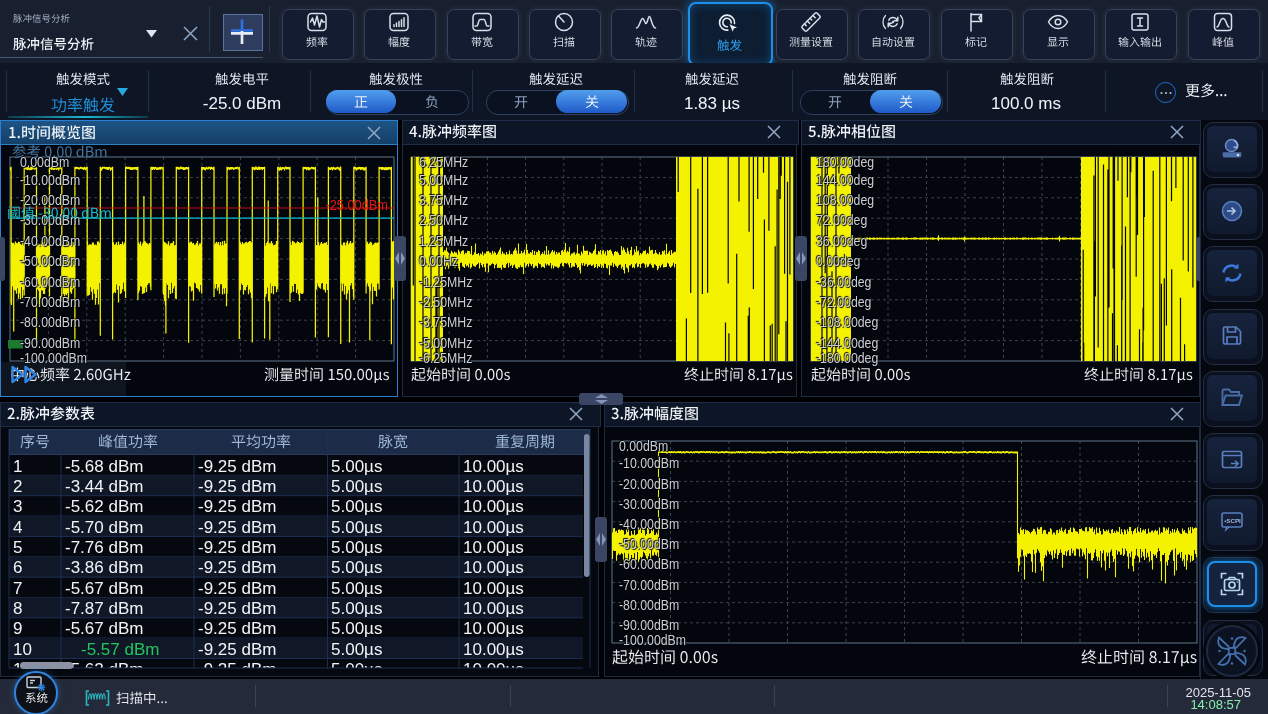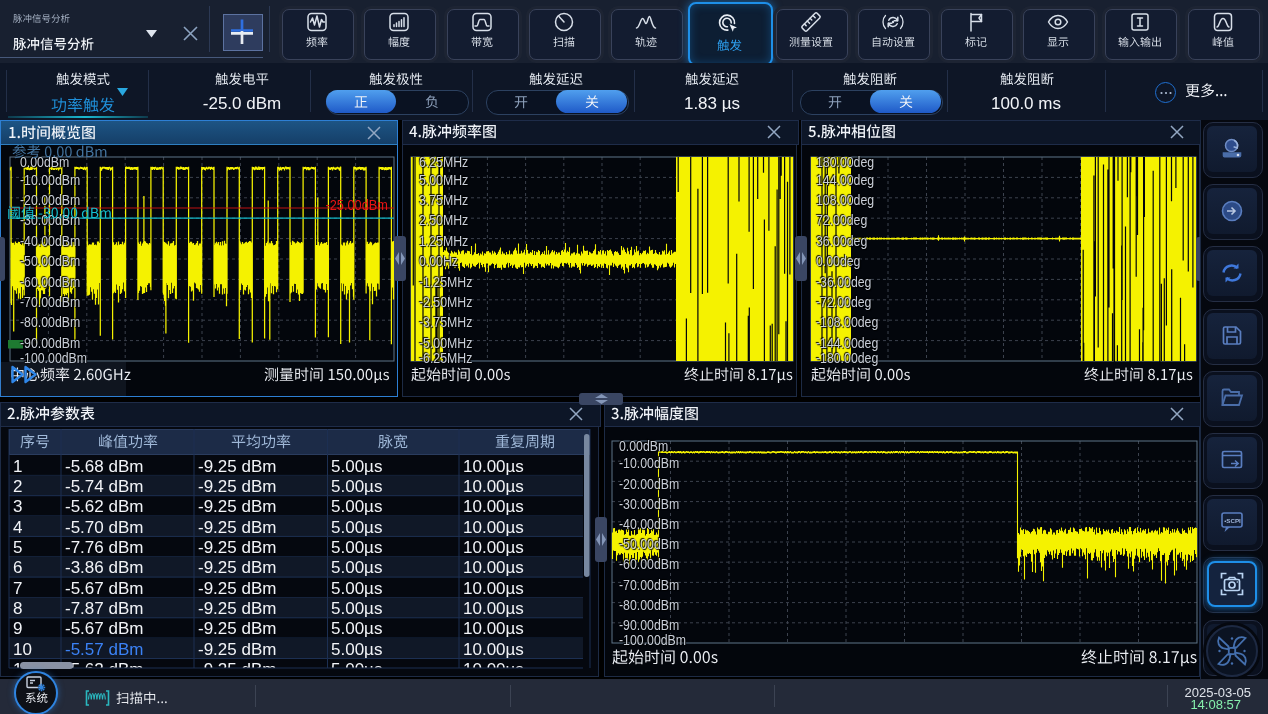--- a/index.html
+++ b/index.html
@@ -483,21 +483,21 @@
         <line x1="590.0" y1="429" x2="590.0" y2="668" stroke="#1c2f52" stroke-width="1"></line>
         <rect x="584" y="434" width="5.5" height="143" rx="2.7" fill="#7888a0"></rect>
       </svg>
     </div>
     <div style="position:absolute;top:456.5px;font:400 17.0px 'Liberation Sans',sans-serif;color:#f2f4f8;letter-spacing:0px;white-space:pre;line-height:20.1px;left:13.0px;transform-origin:left center;">1</div>
     <div style="position:absolute;top:456.5px;font:400 17.0px 'Liberation Sans',sans-serif;color:#f2f4f8;letter-spacing:0px;white-space:pre;line-height:20.1px;left:65.0px;transform-origin:left center;">-5.68 dBm</div>
     <div style="position:absolute;top:456.5px;font:400 17.0px 'Liberation Sans',sans-serif;color:#f2f4f8;letter-spacing:0px;white-space:pre;line-height:20.1px;left:198.0px;transform-origin:left center;">-9.25 dBm</div>
     <div style="position:absolute;top:456.5px;font:400 17.0px 'Liberation Sans',sans-serif;color:#f2f4f8;letter-spacing:0px;white-space:pre;line-height:20.1px;left:331.0px;transform-origin:left center;">5.00µs</div>
     <div style="position:absolute;top:456.5px;font:400 17.0px 'Liberation Sans',sans-serif;color:#f2f4f8;letter-spacing:0px;white-space:pre;line-height:20.1px;left:463.0px;transform-origin:left center;">10.00µs</div>
     <div style="position:absolute;top:476.9px;font:400 17.0px 'Liberation Sans',sans-serif;color:#f2f4f8;letter-spacing:0px;white-space:pre;line-height:20.1px;left:13.0px;transform-origin:left center;">2</div>
-    <div style="position:absolute;top:476.9px;font:400 17.0px 'Liberation Sans',sans-serif;color:#f2f4f8;letter-spacing:0px;white-space:pre;line-height:20.1px;left:65.0px;transform-origin:left center;">-5.74 dBm</div>
+    <div style="position:absolute;top:476.9px;font:400 17.0px 'Liberation Sans',sans-serif;color:#f2f4f8;letter-spacing:0px;white-space:pre;line-height:20.1px;left:65.0px;transform-origin:left center;">-3.44 dBm</div>
     <div style="position:absolute;top:476.9px;font:400 17.0px 'Liberation Sans',sans-serif;color:#f2f4f8;letter-spacing:0px;white-space:pre;line-height:20.1px;left:198.0px;transform-origin:left center;">-9.25 dBm</div>
     <div style="position:absolute;top:476.9px;font:400 17.0px 'Liberation Sans',sans-serif;color:#f2f4f8;letter-spacing:0px;white-space:pre;line-height:20.1px;left:331.0px;transform-origin:left center;">5.00µs</div>
     <div style="position:absolute;top:476.9px;font:400 17.0px 'Liberation Sans',sans-serif;color:#f2f4f8;letter-spacing:0px;white-space:pre;line-height:20.1px;left:463.0px;transform-origin:left center;">10.00µs</div>
     <div style="position:absolute;top:497.2px;font:400 17.0px 'Liberation Sans',sans-serif;color:#f2f4f8;letter-spacing:0px;white-space:pre;line-height:20.1px;left:13.0px;transform-origin:left center;">3</div>
     <div style="position:absolute;top:497.2px;font:400 17.0px 'Liberation Sans',sans-serif;color:#f2f4f8;letter-spacing:0px;white-space:pre;line-height:20.1px;left:65.0px;transform-origin:left center;">-5.62 dBm</div>
     <div style="position:absolute;top:497.2px;font:400 17.0px 'Liberation Sans',sans-serif;color:#f2f4f8;letter-spacing:0px;white-space:pre;line-height:20.1px;left:198.0px;transform-origin:left center;">-9.25 dBm</div>
     <div style="position:absolute;top:497.2px;font:400 17.0px 'Liberation Sans',sans-serif;color:#f2f4f8;letter-spacing:0px;white-space:pre;line-height:20.1px;left:331.0px;transform-origin:left center;">5.00µs</div>
     <div style="position:absolute;top:497.2px;font:400 17.0px 'Liberation Sans',sans-serif;color:#f2f4f8;letter-spacing:0px;white-space:pre;line-height:20.1px;left:463.0px;transform-origin:left center;">10.00µs</div>
     <div style="position:absolute;top:517.5px;font:400 17.0px 'Liberation Sans',sans-serif;color:#f2f4f8;letter-spacing:0px;white-space:pre;line-height:20.1px;left:13.0px;transform-origin:left center;">4</div>
     <div style="position:absolute;top:517.5px;font:400 17.0px 'Liberation Sans',sans-serif;color:#f2f4f8;letter-spacing:0px;white-space:pre;line-height:20.1px;left:65.0px;transform-origin:left center;">-5.70 dBm</div>
@@ -523,21 +523,21 @@
     <div style="position:absolute;top:599.0px;font:400 17.0px 'Liberation Sans',sans-serif;color:#f2f4f8;letter-spacing:0px;white-space:pre;line-height:20.1px;left:65.0px;transform-origin:left center;">-7.87 dBm</div>
     <div style="position:absolute;top:599.0px;font:400 17.0px 'Liberation Sans',sans-serif;color:#f2f4f8;letter-spacing:0px;white-space:pre;line-height:20.1px;left:198.0px;transform-origin:left center;">-9.25 dBm</div>
     <div style="position:absolute;top:599.0px;font:400 17.0px 'Liberation Sans',sans-serif;color:#f2f4f8;letter-spacing:0px;white-space:pre;line-height:20.1px;left:331.0px;transform-origin:left center;">5.00µs</div>
     <div style="position:absolute;top:599.0px;font:400 17.0px 'Liberation Sans',sans-serif;color:#f2f4f8;letter-spacing:0px;white-space:pre;line-height:20.1px;left:463.0px;transform-origin:left center;">10.00µs</div>
     <div style="position:absolute;top:619.3px;font:400 17.0px 'Liberation Sans',sans-serif;color:#f2f4f8;letter-spacing:0px;white-space:pre;line-height:20.1px;left:13.0px;transform-origin:left center;">9</div>
     <div style="position:absolute;top:619.3px;font:400 17.0px 'Liberation Sans',sans-serif;color:#f2f4f8;letter-spacing:0px;white-space:pre;line-height:20.1px;left:65.0px;transform-origin:left center;">-5.67 dBm</div>
     <div style="position:absolute;top:619.3px;font:400 17.0px 'Liberation Sans',sans-serif;color:#f2f4f8;letter-spacing:0px;white-space:pre;line-height:20.1px;left:198.0px;transform-origin:left center;">-9.25 dBm</div>
     <div style="position:absolute;top:619.3px;font:400 17.0px 'Liberation Sans',sans-serif;color:#f2f4f8;letter-spacing:0px;white-space:pre;line-height:20.1px;left:331.0px;transform-origin:left center;">5.00µs</div>
     <div style="position:absolute;top:619.3px;font:400 17.0px 'Liberation Sans',sans-serif;color:#f2f4f8;letter-spacing:0px;white-space:pre;line-height:20.1px;left:463.0px;transform-origin:left center;">10.00µs</div>
     <div style="position:absolute;top:639.6px;font:400 17.0px 'Liberation Sans',sans-serif;color:#f2f4f8;letter-spacing:0px;white-space:pre;line-height:20.1px;left:13.0px;transform-origin:left center;text-align:center;">10</div>
-    <div style="position:absolute;top:639.6px;font:400 17.0px 'Liberation Sans',sans-serif;color:#3b82f6;letter-spacing:0px;white-space:pre;line-height:20.1px;left:65.0px;transform-origin:left center;">-5.57 dBm</div>
+    <div style="position:absolute;top:639.6px;font:400 17.0px 'Liberation Sans',sans-serif;color:#22c55e;letter-spacing:0px;white-space:pre;line-height:20.1px;left:81px;transform-origin:left center;">-5.57 dBm</div>
     <div style="position:absolute;top:639.6px;font:400 17.0px 'Liberation Sans',sans-serif;color:#f2f4f8;letter-spacing:0px;white-space:pre;line-height:20.1px;left:198.0px;transform-origin:left center;">-9.25 dBm</div>
     <div style="position:absolute;top:639.6px;font:400 17.0px 'Liberation Sans',sans-serif;color:#f2f4f8;letter-spacing:0px;white-space:pre;line-height:20.1px;left:331.0px;transform-origin:left center;">5.00µs</div>
     <div style="position:absolute;top:639.6px;font:400 17.0px 'Liberation Sans',sans-serif;color:#f2f4f8;letter-spacing:0px;white-space:pre;line-height:20.1px;left:463.0px;transform-origin:left center;">10.00µs</div>
     <div style="position:absolute;top:659.5px;font:400 17.0px 'Liberation Sans',sans-serif;color:#f2f4f8;letter-spacing:0px;white-space:pre;line-height:20.1px;left:13.0px;transform-origin:left center;clip-path:inset(0 0 12px 0);">11</div>
     <div style="position:absolute;top:659.5px;font:400 17.0px 'Liberation Sans',sans-serif;color:#f2f4f8;letter-spacing:0px;white-space:pre;line-height:20.1px;left:65.0px;transform-origin:left center;clip-path:inset(0 0 12px 0);">-5.62 dBm</div>
     <div style="position:absolute;top:659.5px;font:400 17.0px 'Liberation Sans',sans-serif;color:#f2f4f8;letter-spacing:0px;white-space:pre;line-height:20.1px;left:198.0px;transform-origin:left center;clip-path:inset(0 0 12px 0);">-9.25 dBm</div>
     <div style="position:absolute;top:659.5px;font:400 17.0px 'Liberation Sans',sans-serif;color:#f2f4f8;letter-spacing:0px;white-space:pre;line-height:20.1px;left:331.0px;transform-origin:left center;clip-path:inset(0 0 12px 0);">5.00µs</div>
     <div style="position:absolute;top:659.5px;font:400 17.0px 'Liberation Sans',sans-serif;color:#f2f4f8;letter-spacing:0px;white-space:pre;line-height:20.1px;left:463.0px;transform-origin:left center;clip-path:inset(0 0 12px 0);">10.00µs</div>
     <div style="position:absolute;left:20px;top:661.5px;width:53px;height:7px;border-radius:3.5px;background:#8a92a4"></div>
     <div style="position:absolute;left:604px;top:402px;width:596px;height:275px;background:#03060c;border:1px solid #1d2b45;box-sizing:border-box"></div>
@@ -1098,14 +1098,14 @@
     <div style="position:absolute;left:116.0px;top:690.0px;">
       <svg width="52" height="17" viewBox="0 0 52 17" style="display:block;fill:#e8ebf0">
         <use href="#gr626b" transform="translate(0.0 13) scale(0.0135 -0.0135)"></use>
         <use href="#gr63cf" transform="translate(13.5 13) scale(0.0135 -0.0135)"></use>
         <use href="#gr4e2d" transform="translate(27.0 13) scale(0.0135 -0.0135)"></use>
         <use href="#gr2e" transform="translate(40.5 13) scale(0.0135 -0.0135)"></use>
         <use href="#gr2e" transform="translate(44.3 13) scale(0.0135 -0.0135)"></use>
         <use href="#gr2e" transform="translate(48.0 13) scale(0.0135 -0.0135)"></use>
       </svg>
     </div>
-    <div style="position:absolute;top:684.5px;font:400 13.0px 'Liberation Sans',sans-serif;color:#dfe3ea;letter-spacing:0px;white-space:pre;line-height:15.3px;right:17.0px;transform-origin:right center;">2025-03-05</div>
+    <div style="position:absolute;top:684.5px;font:400 13.0px 'Liberation Sans',sans-serif;color:#dfe3ea;letter-spacing:0px;white-space:pre;line-height:15.3px;right:17.0px;transform-origin:right center;">2025-11-05</div>
     <div style="position:absolute;top:696.5px;font:400 13.0px 'Liberation Sans',sans-serif;color:#86efac;letter-spacing:0px;white-space:pre;line-height:15.3px;right:27.0px;transform-origin:right center;">14:08:57</div>
   </div>
 </body></html>

